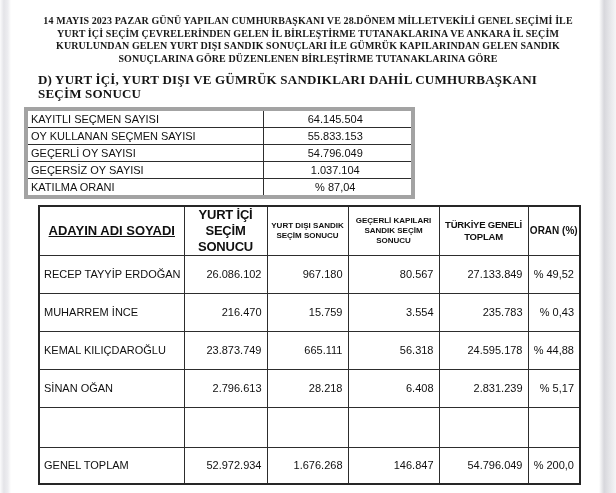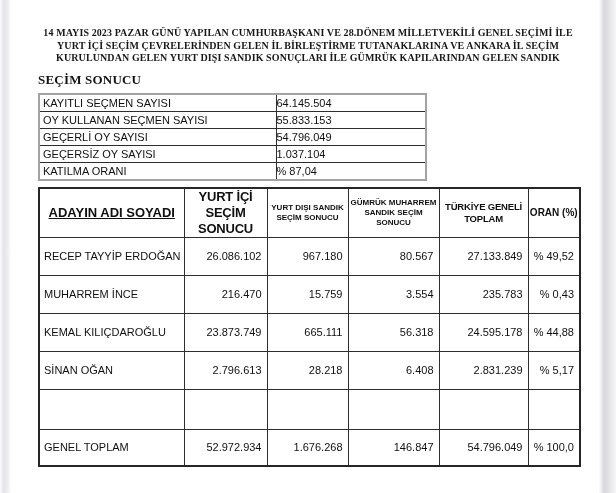--- a/index.html
+++ b/index.html
@@ -23,21 +23,21 @@
     background: linear-gradient(to right, #fbfbfc 0%, #e4e4e8 35%, #ededf0 70%, #ffffff 100%);
   }
   .edge-right {
     position: absolute;
     left: 599px; top: 0;
     width: 17px; height: 493px;
     background: linear-gradient(to right, #ffffff 0%, #d7d7dc 30%, #ebebee 75%, #f5f5f7 100%);
   }
   .page-content {
     position: absolute;
-    left: 0; top: 16px;
+    left: 0; top: 4px;
     width: 616px;
   }
   
   .intro {
     padding-top: 11px;
     text-align: center;
     font-family: "Liberation Serif", serif;
     font-weight: 700;
     font-size: 10px;
     line-height: 12.5px;
@@ -51,34 +51,34 @@
     font-family: "Liberation Serif", serif;
     font-weight: 700;
     font-size: 13px;
     line-height: 13.5px;
     letter-spacing: 0.2px;
     color: #141414;
   }
   
   table { border-collapse: collapse; }
   .summary-table {
-    margin: 7px 0 0 38px;
+    margin: 7px 0 0 24px;
     width: 387px;
     table-layout: fixed;
-    border: 2px solid #a3a3a3;
+    border: 4px solid #a3a3a3;
   }
   .summary-table td {
     border: 1px solid #2d2d2d;
     height: 16px;
     font-size: 11px;
     color: #101010;
     overflow: hidden;
   }
   .summary-table td.s-label { padding: 0 0 0 3px; }
-  .summary-table td.s-value { text-align: left; padding: 0 4px 0 0; }
+  .summary-table td.s-value { text-align: center; padding: 0 4px 0 0; }
   
   .results-table {
     margin: 6px 0 0 38px;
     width: 541px;
     table-layout: fixed;
     border: 2px solid #262626;
   }
   .results-table th, .results-table td {
     border: 1px solid #2d2d2d;
     overflow: hidden;
@@ -114,23 +114,25 @@
 
 <div class="edge-left"></div>
 <div class="edge-right"></div>
 
 <div class="page-content">
 
   <div class="intro">
     <div class="intro-line">14 MAYIS 2023  PAZAR GÜNÜ YAPILAN CUMHURBAŞKANI VE 28.DÖNEM MİLLETVEKİLİ GENEL SEÇİMİ İLE</div>
     <div class="intro-line">YURT İÇİ SEÇİM ÇEVRELERİNDEN GELEN İL BİRLEŞTİRME TUTANAKLARINA VE ANKARA İL SEÇİM</div>
     <div class="intro-line">KURULUNDAN GELEN YURT DIŞI SANDIK SONUÇLARI İLE GÜMRÜK  KAPILARINDAN GELEN SANDIK</div>
+    <div class="intro-line">SONUÇLARINA GÖRE DÜZENLENEN BİRLEŞTİRME TUTANAKLARINA GÖRE</div>
   </div>
 
   <div class="section-heading">
+    <div>D) YURT İÇİ, YURT DIŞI VE GÜMRÜK SANDIKLARI DAHİL CUMHURBAŞKANI</div>
     <div>SEÇİM SONUCU</div>
   </div>
 
   <table class="summary-table">
     <colgroup>
         <col style="width:237px">
         <col style="width:150px">
       </colgroup>
     <tbody>
       <tr>
@@ -165,21 +167,21 @@
         <col style="width:89px">
         <col style="width:52px">
     </colgroup>
     <tbody>
       <tr class="hdr-row">
         <th class="th-name">ADAYIN ADI SOYADI</th>
         <th class="th-ic">YURT İÇİ SEÇİM
 SONUCU</th>
         <th class="th-abroad">YURT DIŞI SANDIK
 SEÇİM SONUCU</th>
-        <th class="th-cust">GÜMRÜK MUHARREM
+        <th class="th-cust">GEÇERLİ KAPILARI
 SANDIK SEÇİM
 SONUCU</th>
         <th class="th-total">TÜRKİYE GENELİ
 TOPLAM</th>
         <th class="th-rate">ORAN (%)</th>
       </tr>
       <tr class="r-data">
         <td class="td-name">RECEP TAYYİP ERDOĞAN</td>
         <td class="td-num">26.086.102</td>
         <td class="td-num">967.180</td>
@@ -218,18 +220,18 @@
         <td class="td-num"></td>
         <td class="td-num"></td>
         <td class="td-num"></td>
       </tr>
       <tr class="r-total">
         <td class="td-name">GENEL TOPLAM</td>
         <td class="td-num">52.972.934</td>
         <td class="td-num">1.676.268</td>
         <td class="td-num">146.847</td>
         <td class="td-num">54.796.049</td>
-        <td class="td-num">% 100,0</td>
+        <td class="td-num">% 200,0</td>
       </tr>
     </tbody>
   </table>
 
 </div>
 
 </body></html>

